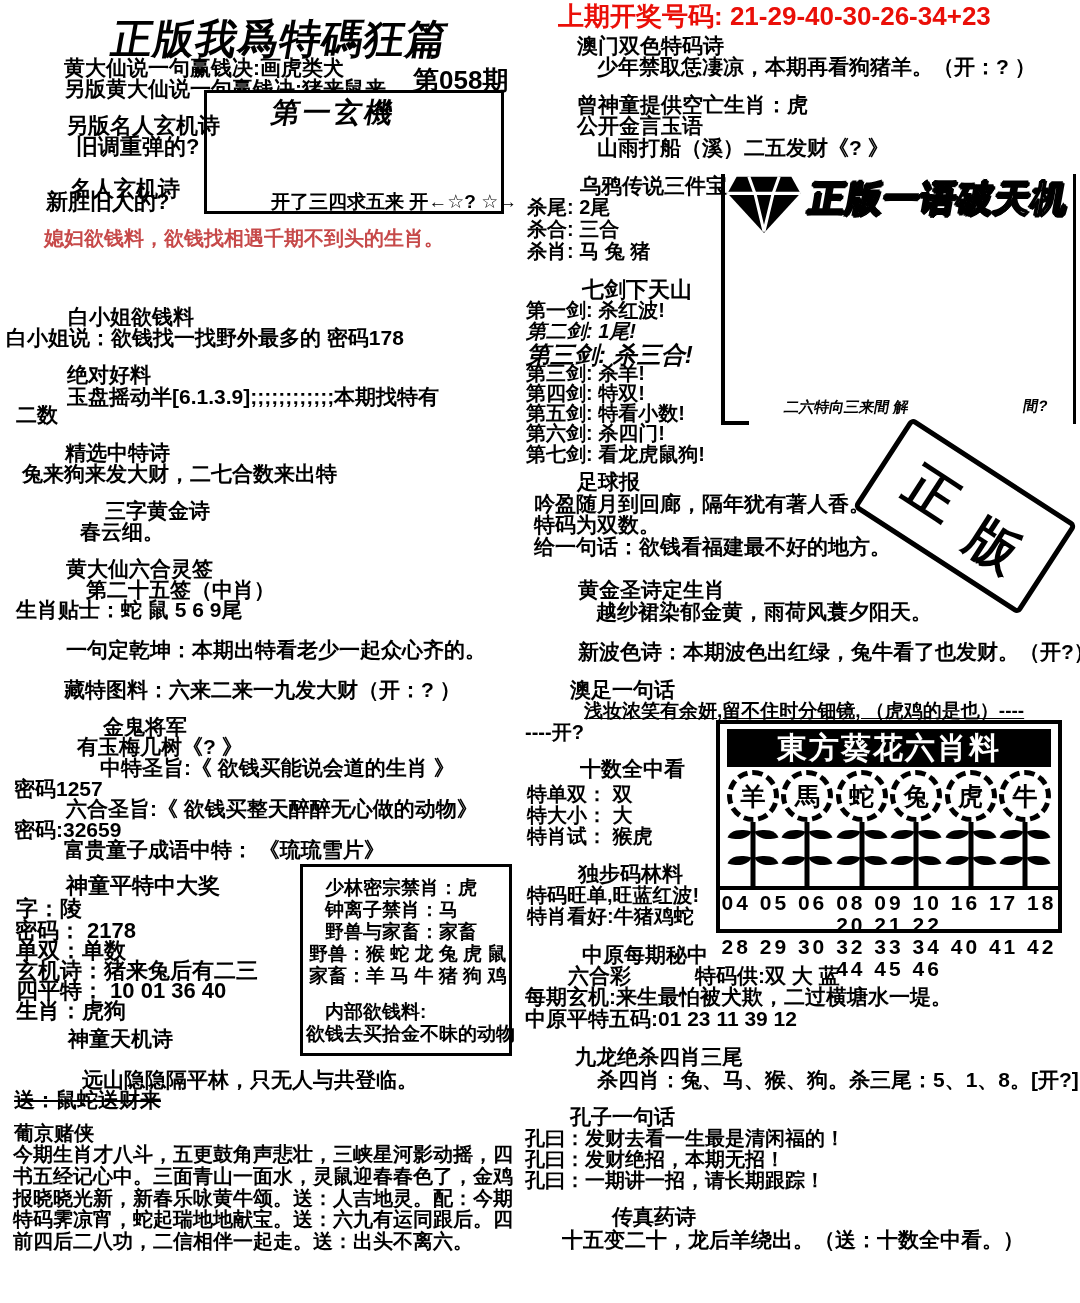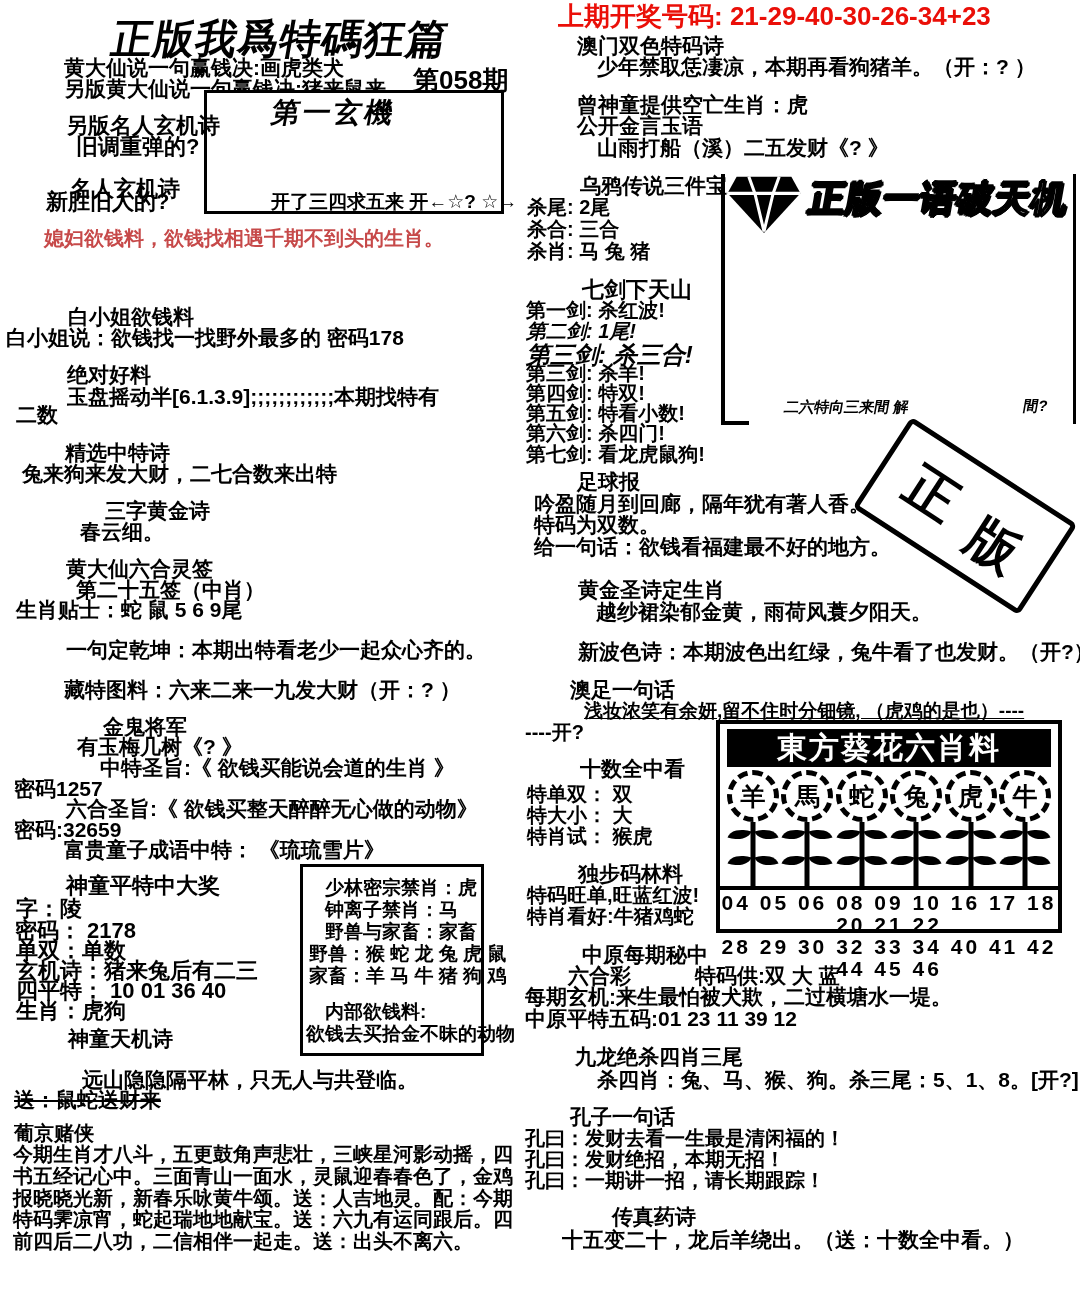--- a/index.html
+++ b/index.html
@@ -70,21 +70,21 @@
   <div class="t" style="left:67px;top:385px;font-size:21px;">玉盘摇动半[6.1.3.9];;;;;;;;;;;;本期找特有</div>
   <div class="t" style="left:16px;top:403px;font-size:21px;">二数</div>
 
   <div class="t" style="left:65px;top:441px;font-size:21px;">精选中特诗</div>
   <div class="t" style="left:22px;top:462px;font-size:21px;">兔来狗来发大财，二七合数来出特</div>
 
   <div class="t" style="left:105px;top:499px;font-size:21px;">三字黄金诗</div>
   <div class="t" style="left:80px;top:520px;font-size:21px;">春云细。</div>
 
   <div class="t" style="left:66px;top:557px;font-size:21px;">黄大仙六合灵签</div>
-  <div class="t" style="left:76px;top:578px;font-size:21px;">第二十五签（中肖）</div>
+  <div class="t" style="left:86px;top:578px;font-size:21px;">第二十五签（中肖）</div>
   <div class="t" style="left:16px;top:598px;font-size:21px;">生肖贴士：蛇 鼠 5 6 9尾</div>
 
   <div class="t" style="left:66px;top:638px;font-size:21px;">一句定乾坤：本期出特看老少一起众心齐的。</div>
   <div class="t" style="left:64px;top:678px;font-size:21px;">藏特图料：六来二来一九发大财（开：? ）</div>
 
   <div class="t" style="left:103px;top:715px;font-size:21px;">金鬼将军</div>
   <div class="t" style="left:77px;top:735px;font-size:21px;">有玉梅几树《? 》</div>
   <div class="t" style="left:100px;top:756px;font-size:21px;">中特圣旨:《 欲钱买能说会道的生肖 》</div>
   <div class="t" style="left:14px;top:777px;font-size:21px;">密码1257</div>
   <div class="t" style="left:66px;top:797px;font-size:21px;">六合圣旨:《 欲钱买整天醉醉无心做的动物》</div>
@@ -92,21 +92,21 @@
   <div class="t" style="left:64px;top:838px;font-size:21px;">富贵童子成语中特： 《琉琉雪片》</div>
 
   <div class="t" style="left:66px;top:873px;font-size:22px;">神童平特中大奖</div>
   <div class="t" style="left:16px;top:896px;font-size:22px;">字：陵</div>
   <div class="t" style="left:15px;top:918px;font-size:22px;">密码： 2178</div>
   <div class="t" style="left:16px;top:938px;font-size:22px;">单双：单数</div>
   <div class="t" style="left:16px;top:958px;font-size:22px;">玄机诗：猪来兔后有二三</div>
   <div class="t" style="left:16px;top:978px;font-size:22px;">四平特： 10 01 36 40</div>
   <div class="t" style="left:16px;top:998px;font-size:22px;">生肖：虎狗</div>
 
-  <div class="box" style="left:300px;top:864px;width:184px;height:192px;padding-left:16px;">
+  <div class="box" style="left:300px;top:864px;width:212px;height:192px;padding-left:16px;">
     <div class="t" style="left:22px;top:10px;font-size:19px;">少林密宗禁肖：虎</div>
     <div class="t" style="left:22px;top:32px;font-size:19px;">钟离子禁肖：马</div>
     <div class="t" style="left:22px;top:54px;font-size:19px;">野兽与家畜：家畜</div>
     <div class="t" style="left:6px;top:76px;font-size:19px;">野兽：猴 蛇 龙 兔 虎 鼠</div>
     <div class="t" style="left:6px;top:98px;font-size:19px;">家畜：羊 马 牛 猪 狗 鸡</div>
     <div class="t" style="left:22px;top:134px;font-size:19px;">内部欲钱料:</div>
     <div class="t" style="left:3px;top:156px;font-size:19px;">欲钱去买拾金不昧的动物</div>
   </div>
 
   <div class="t" style="left:68px;top:1027px;font-size:21px;">神童天机诗</div>

